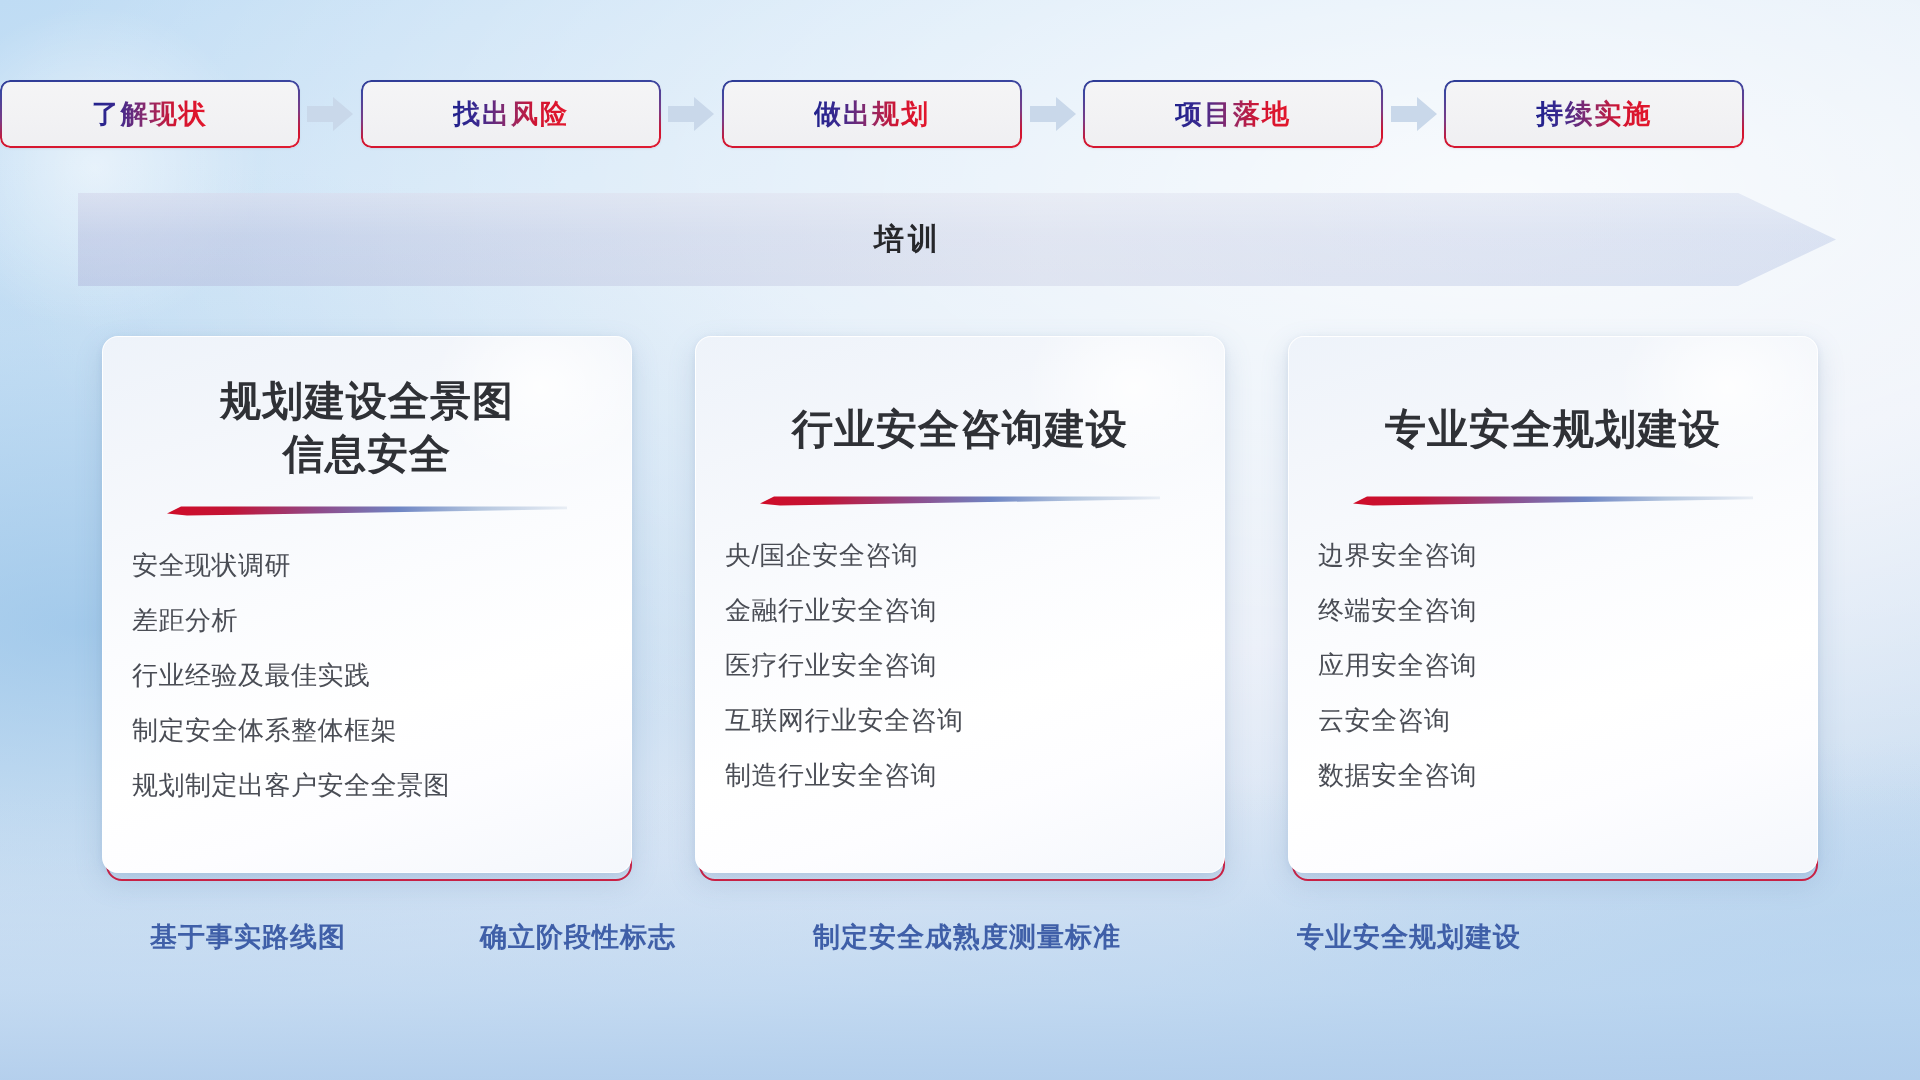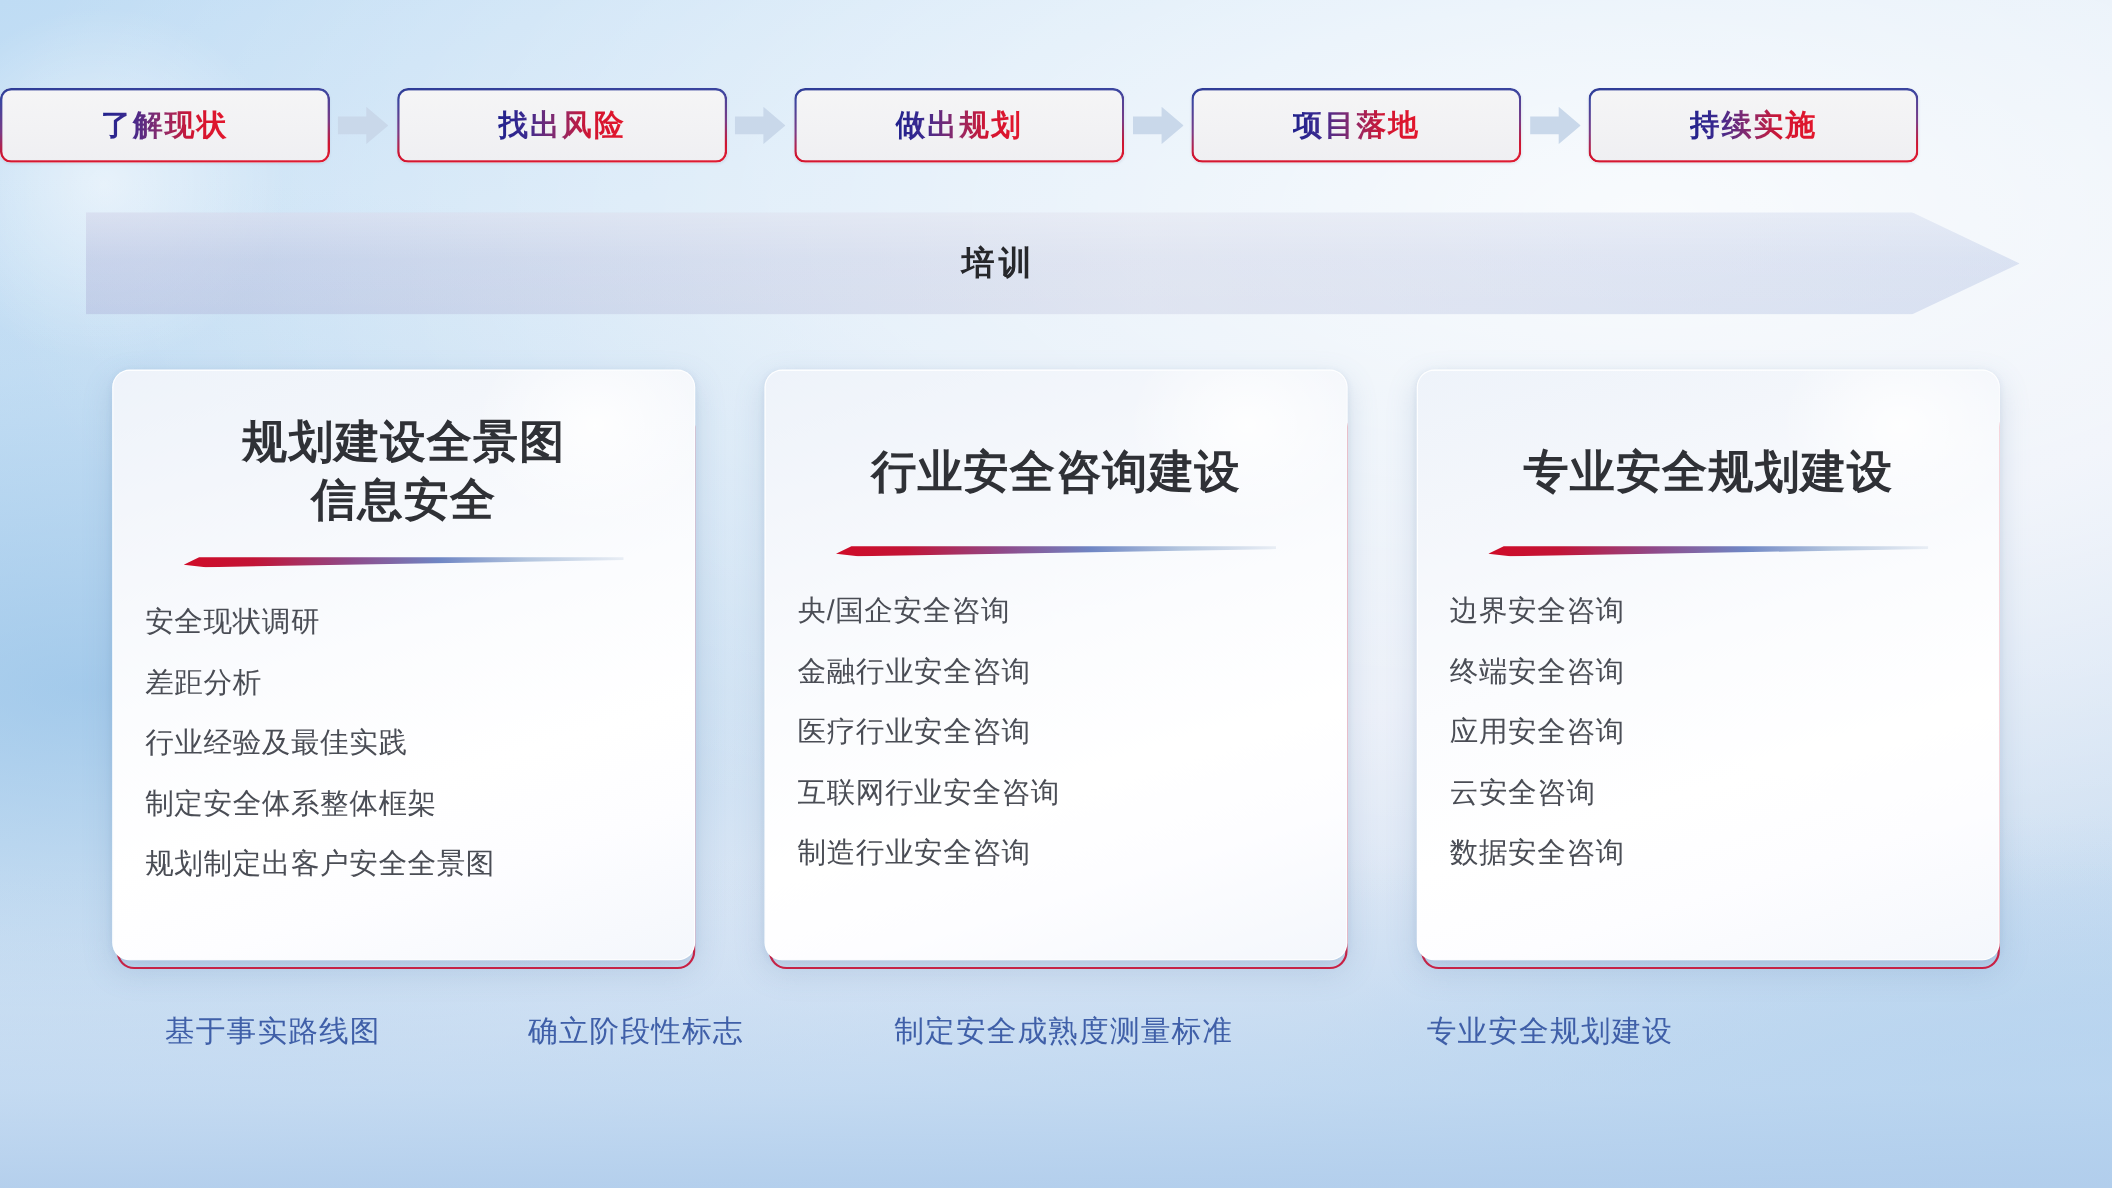--- a/index.html
+++ b/index.html
@@ -106,21 +106,21 @@
 
   
   .card.two-line .card-title{margin-top:38px;}
   .card.one-line .card-title{margin-top:66px;}
   .card.one-line .card-rule{margin-top:38px;}
 
   
   #foot{position:absolute;left:0;top:910px;width:1920px;height:54px;}
   .foot-label{
     position:absolute;top:0;height:54px;display:flex;align-items:center;
-    font-size:27px;font-weight:400;color:#3f5fa8;letter-spacing:1px;white-space:nowrap;
+    font-size:27px;font-weight:700;color:#3f5fa8;letter-spacing:1px;white-space:nowrap;
     transform:translateX(-50%);
   }
 </style>
 </head>
 <body>
 
 <div id="bg">
   <div class="bg-l1"></div>
   <div class="bg-l3"></div>
   <div class="bg-l2"></div>

